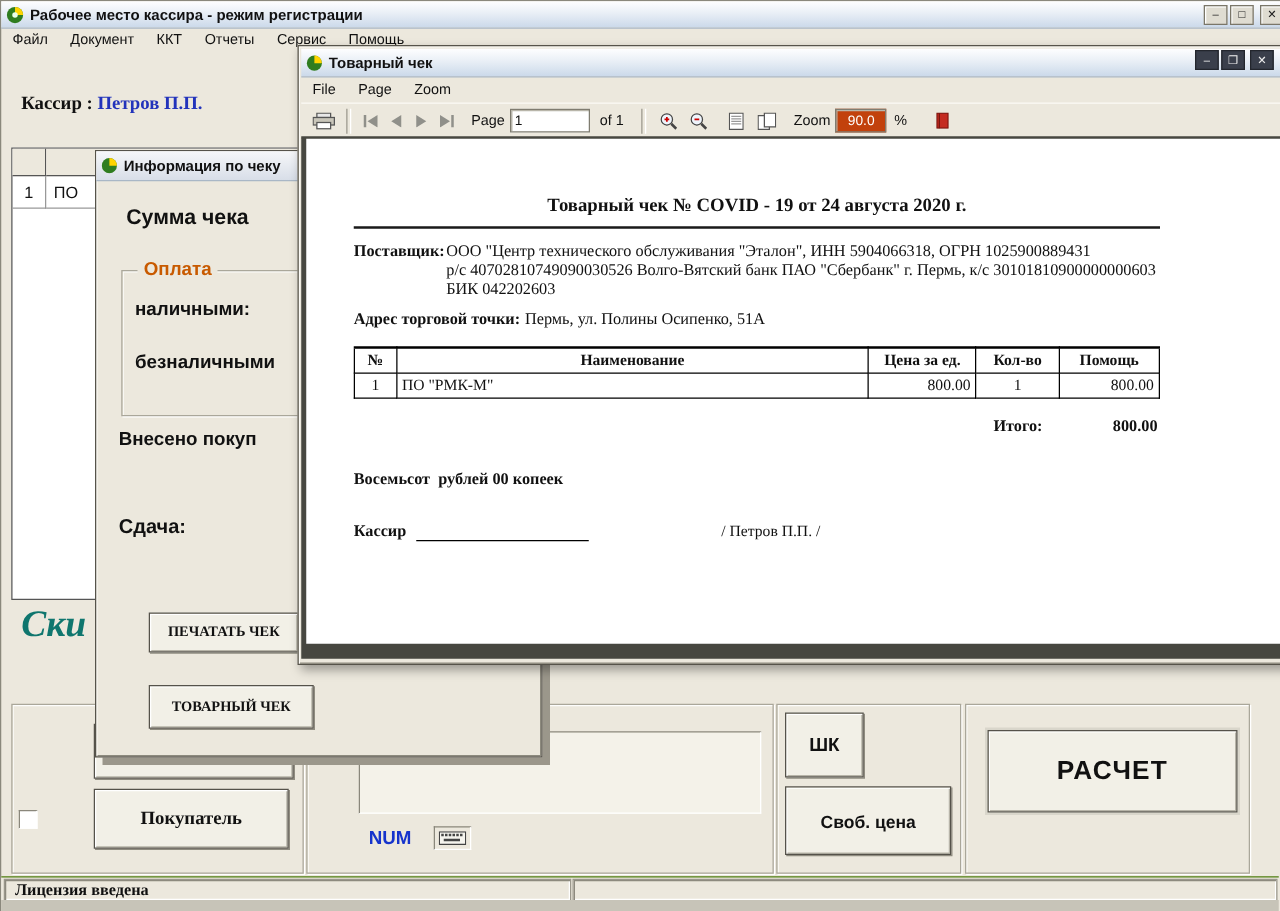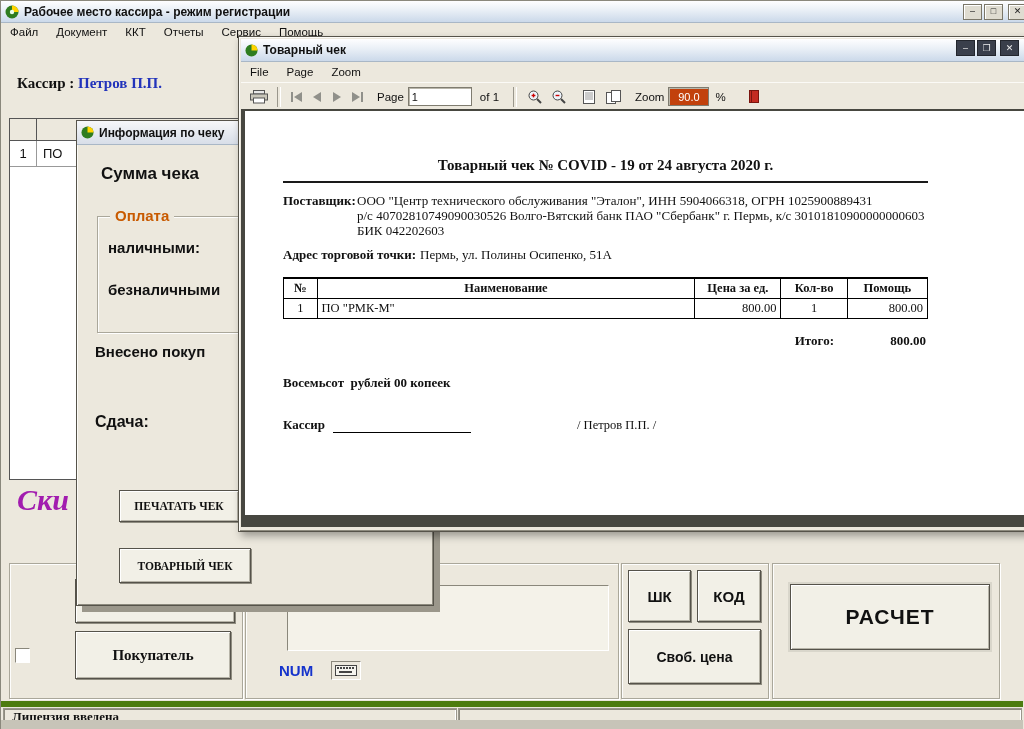--- a/index.html
+++ b/index.html
@@ -83,59 +83,58 @@
     <div style="display:flex;height:22px;">
       <div style="width:26px;background:#ECE8DD;border-right:1px solid #555;border-bottom:1px solid #555;"></div>
       <div style="flex:1;background:#ECE8DD;border-bottom:1px solid #555;"></div>
     </div>
     <div style="display:flex;height:26px;font-size:13px;">
       <div style="width:26px;border-right:1px solid #999;border-bottom:1px solid #999;display:flex;align-items:center;justify-content:center;">1</div>
       <div style="flex:1;border-bottom:1px solid #999;display:flex;align-items:center;padding-left:6px;">ПО</div>
     </div>
   </div>
 
-  <div class="abs serif" style="left:16px;top:482px;font-size:30px;font-style:italic;font-weight:600;color:#a21caf;">Ски</div>
+  <div class="abs serif" style="left:16px;top:482px;font-size:30px;font-style:italic;font-weight:600;color:#0f766e;">Ски</div>
 
   <div class="abs group" style="left:8px;top:562px;width:232px;height:134px;"></div>
   <div class="abs group" style="left:244px;top:562px;width:372px;height:134px;"></div>
   <div class="abs group" style="left:620px;top:562px;width:146px;height:134px;"></div>
   <div class="abs group" style="left:771px;top:562px;width:226px;height:134px;"></div>
 
   <div class="abs btn" style="left:74px;top:578px;width:158px;height:42px;"></div>
 
   <div class="abs sunken" style="left:14px;top:647px;width:13px;height:13px;background:#fff;"></div>
   <div class="abs btn serif" style="left:74px;top:630px;width:154px;height:46px;font-size:15px;">Покупатель</div>
 
   <div class="abs sunken" style="left:286px;top:584px;width:320px;height:64px;background:#F4F2E9;"></div>
 
-  <div class="abs" style="left:278px;top:660px;display:flex;align-items:center;gap:18px;">
+  <div class="abs" style="left:294px;top:660px;display:flex;align-items:center;gap:18px;">
     <span style="color:#1533CC;font-weight:bold;font-size:15px;">NUM</span>
     <span class="sunken" style="width:28px;height:17px;background:#ECE8DD;display:flex;align-items:center;justify-content:center;">
       <svg width="22" height="11" viewBox="0 0 22 11">
           <rect x="0.5" y="0.5" width="21" height="10" fill="#f5f4ee" stroke="#444"></rect>
           <g fill="#444">
             <rect x="2" y="2" width="2" height="2"></rect>
             <rect x="5" y="2" width="2" height="2"></rect>
             <rect x="8" y="2" width="2" height="2"></rect>
             <rect x="11" y="2" width="2" height="2"></rect>
             <rect x="14" y="2" width="2" height="2"></rect>
             <rect x="17" y="2" width="2" height="2"></rect>
             <rect x="4" y="6" width="13" height="2"></rect>
           </g>
         </svg>
     </span>
   </div>
 
 
   <div class="abs btn" style="left:627px;top:569px;width:61px;height:50px;font-size:15px;">ШК</div>
-  <div class="abs btn" style="left:696px;top:569px;width:62px;height:50px;font-size:15px;">КОД</div>
   <div class="abs btn" style="left:627px;top:628px;width:131px;height:53px;font-size:14px;">Своб. цена</div>
   <div class="abs btn" style="left:789px;top:583px;width:198px;height:64px;font-size:21px;letter-spacing:1px;box-shadow:inset 1px 1px 0 #fff, inset -1px -1px 0 #b7b4a8, 0 0 0 2px #d9d6cb, 2px 2px 0 #8f8c80;">РАСЧЕТ</div>
 
-  <div class="abs" style="left:0;top:700px;width:1022px;height:18px;background:#ECE8DD;border-top:6px solid #4d7c0f;">
+  <div class="abs" style="left:0;top:700px;width:1022px;height:18px;background:#ECE8DD;border-top:1px solid #4d7c0f;">
     <div class="panel abs" style="left:2px;top:1px;width:452px;height:16px;">
       <span class="serif" style="font-size:13px;font-weight:bold;padding-left:8px;">Лицензия введена</span>
     </div>
     <div class="panel abs" style="left:457px;top:1px;width:562px;height:16px;"></div>
   </div>
   <div class="abs" style="left:0;top:719px;width:1022px;height:9px;background:#C7C4B8;"></div>
 </div>
 
 <div class="abs winframe" id="info-dialog" style="left:76px;top:120px;width:356px;height:484px;z-index:20;box-shadow:inset 1px 1px 0 #fbfaf6, inset -1px -1px 0 #8d8a7e, 6px 6px 0 #9b978b;">
   <div class="titlebar" style="height:23px;background:linear-gradient(180deg,#F6F7F9,#D8DEE8);">

